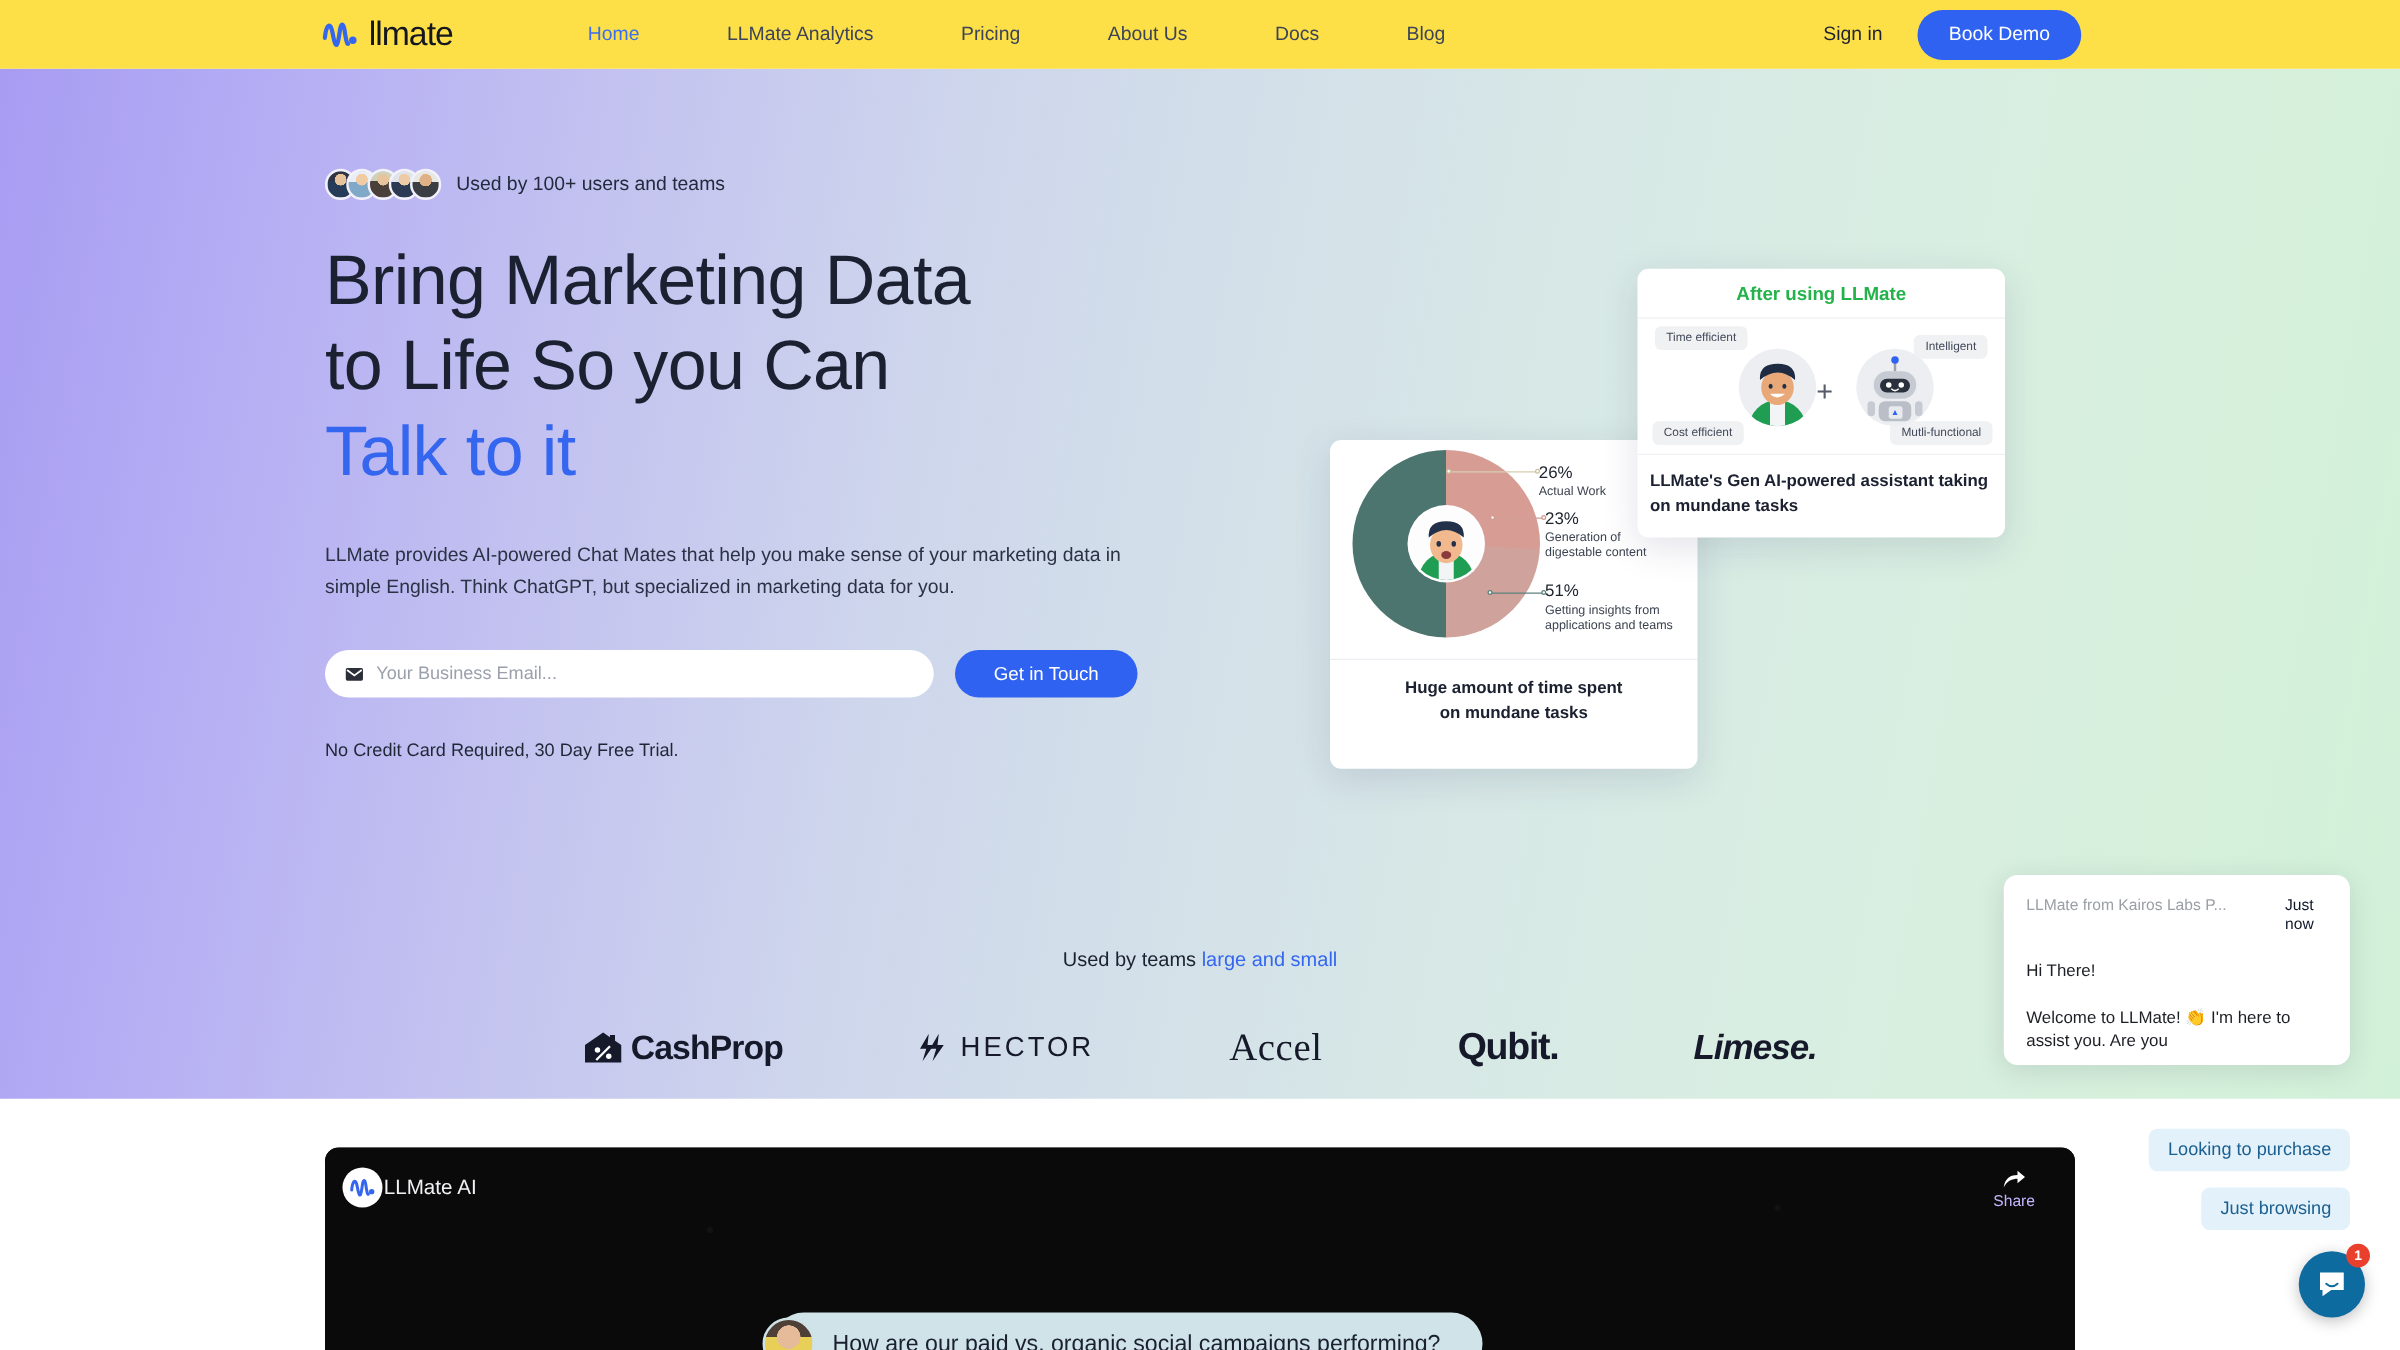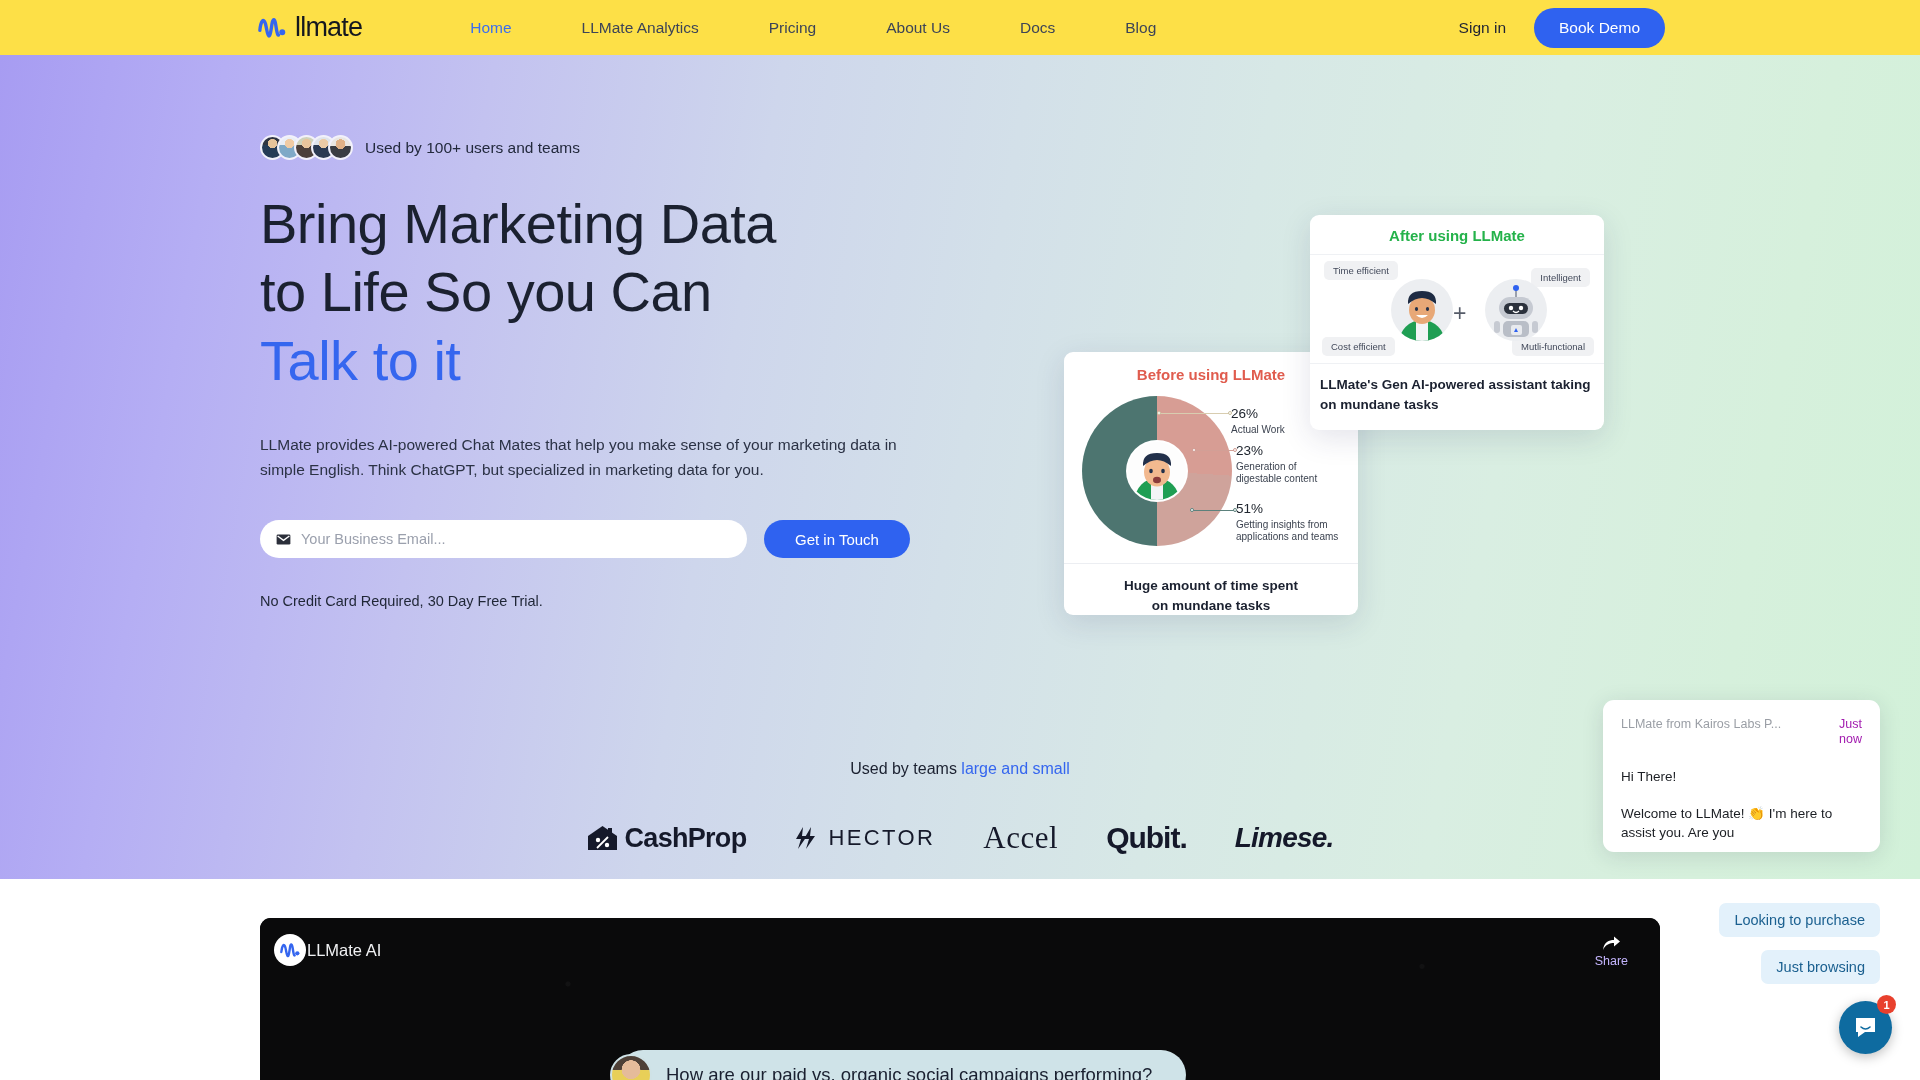--- a/index.html
+++ b/index.html
@@ -182,21 +182,21 @@
   }
 
   
   .teams-line{
     position:absolute; left:0; right:0; top:705px; text-align:center;
     font-size:16px; color:#1b2130;
   }
   .teams-line .link{ color:#3566ef; cursor:pointer; }
   .logos{
     position:absolute; left:0; right:0; top:765px;
-    display:flex; justify-content:center; align-items:center; gap:48px;
+    display:flex; justify-content:center; align-items:center; gap:108px;
   }
   .logo{ color:#15192a; display:flex; align-items:center; gap:7px; }
   .logo-cashprop{ font-size:27px; font-weight:700; letter-spacing:-0.7px; }
   .logo-hector{ font-size:22px; font-weight:500; letter-spacing:2.4px; }
   .logo-accel{ font-family:"Liberation Serif", serif; font-size:31px; letter-spacing:0.5px; }
   .logo-qubit{ font-size:30px; font-weight:700; letter-spacing:-1px; }
   .logo-limese{ font-size:28px; font-weight:700; font-style:italic; letter-spacing:-0.8px; }
 
   
   .video-panel{
@@ -236,21 +236,21 @@
 
   
   .ic-card{
     position:absolute; left:1603px; top:700px; width:277px; height:152px;
     background:#fff; border-radius:11px;
     box-shadow:0 4px 22px rgba(30,40,60,.13);
     padding:17px 18px 0;
   }
   .ic-meta{ display:flex; justify-content:space-between; gap:6px; }
   .ic-from{ font-size:12.5px; color:#9a9ea5; white-space:nowrap; overflow:hidden; text-overflow:ellipsis; }
-  .ic-time{ font-size:12.5px; color:#a21caf; width:34px; line-height:1.18; flex:none; text-align:right; }
+  .ic-time{ font-size:12.5px; color:#0f172a; width:34px; line-height:1.18; flex:none; text-align:left; }
   .ic-line1{ margin-top:22px; font-size:13.5px; color:#1c1f24; }
   .ic-line2{ margin-top:20px; font-size:13.5px; color:#1c1f24; line-height:1.42; }
   .ic-replies{ position:absolute; right:40px; top:903px; display:flex; flex-direction:column; align-items:flex-end; gap:13px; }
   .ic-reply{
     background:#e3f1fb; color:#1b6090; font-size:14.5px;
     border-radius:7px; padding:9px 15px; cursor:pointer; white-space:nowrap;
   }
   .ic-launcher{
     position:absolute; right:28px; bottom:26px; width:53px; height:53px;
     border-radius:50%; background:#0e6ba0; cursor:pointer;
@@ -321,21 +321,20 @@
         </svg>
         <input class="email-input" type="text" placeholder="Your Business Email..." style="">
       </div>
       <button class="cta-btn">Get in Touch</button>
     </div>
 
     <div class="fineprint">No Credit Card Required, 30 Day Free Trial.</div>
   </div>
 
   <div class="card card-before">
-    <div class="card-before-head">Before using LLMate</div>
 
     <div class="donut-wrap">
       <div class="donut">
         <div class="donut-face">
           <svg viewBox="0 0 58 58" width="58" height="58">
             <circle cx="29" cy="58" r="22" fill="#1f9e53"></circle>
             <rect x="23" y="38" width="12" height="20" fill="#f3f4f6"></rect>
             <ellipse cx="29" cy="30" rx="13" ry="14.5" fill="#f2b98f"></ellipse>
             <path d="M15 24 q14 -12 28 0 q1 -13 -14 -13 q-15 0 -14 13z" fill="#22304a"></path>
             <ellipse cx="23" cy="29" rx="1.8" ry="2.3" fill="#22304a"></ellipse>

